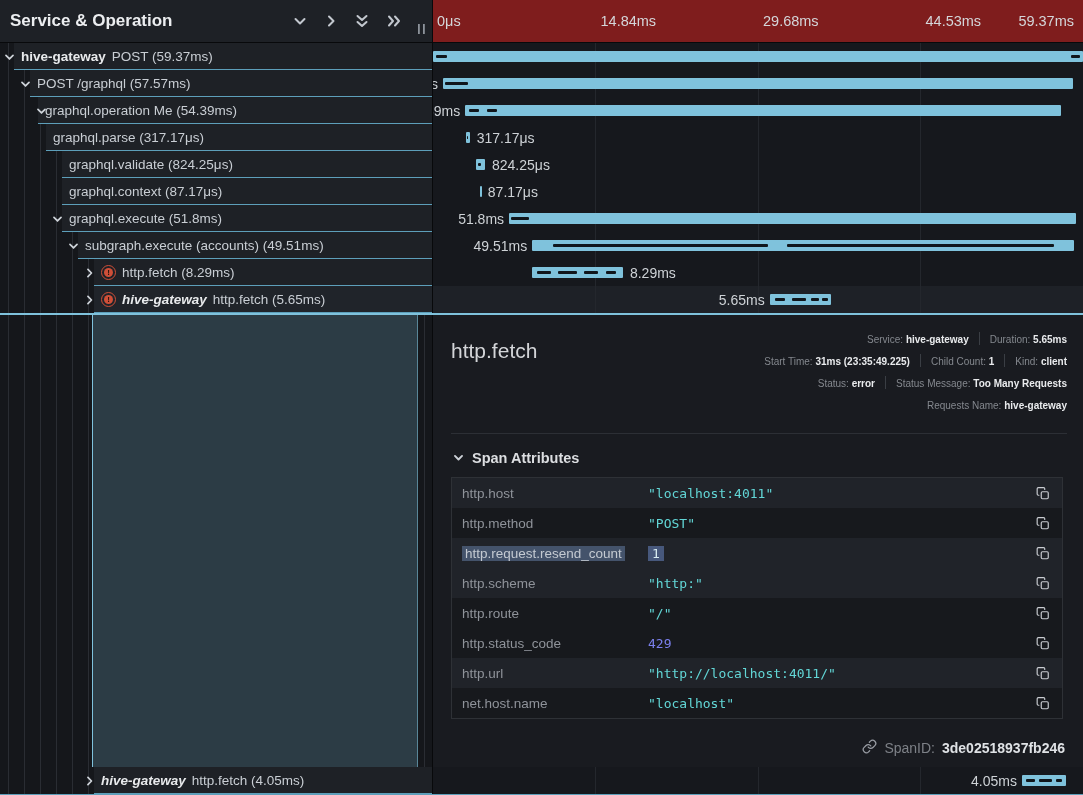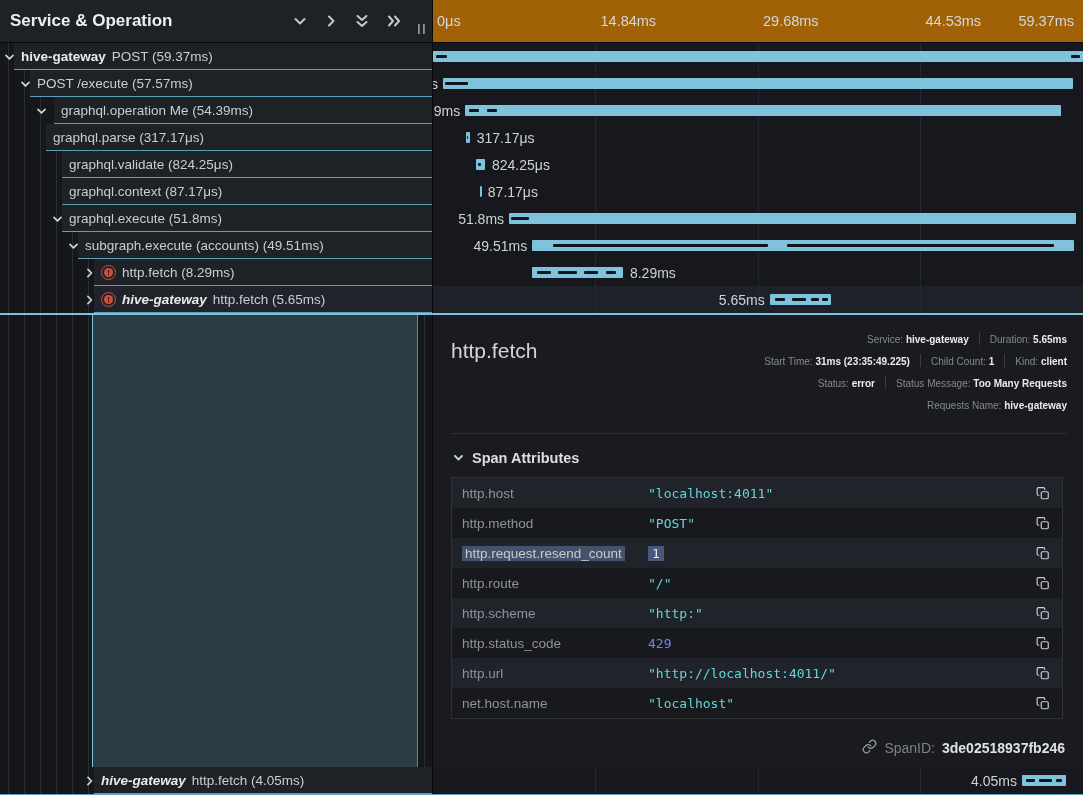--- a/index.html
+++ b/index.html
@@ -38,21 +38,21 @@
     background-size:1px 100%,1px 100%,1px 100%;
     background-position:25% 0,50% 0,75% 0;background-repeat:no-repeat;}
   
   .hdr{height:43px;}
   .hdr .name-col{background:#1e2126;border-bottom:1px solid var(--divider);
        display:flex;align-items:center;}
   .hdr-title{font-size:17px;font-weight:700;color:#eceef0;padding-left:10px;flex:1;}
   .hdr-icons{display:flex;align-items:center;gap:17px;padding-right:30px;}
   .hdr-icons svg{display:block;cursor:pointer;}
   .hdr-resizer{position:absolute;right:5px;bottom:3px;cursor:col-resize;}
-  .hdr .time-col{background:#a16207;border-bottom:1px solid var(--divider);text-decoration:underline;}
+  .hdr .time-col{background:#7f1d1d;border-bottom:1px solid var(--divider);text-decoration:underline;}
   .tick{position:absolute;top:0;height:42px;line-height:42px;font-size:14.5px;
         font-weight:500;color:#d4d6d9;white-space:nowrap;}
   
   .span-row{height:27px;cursor:pointer;}
   .span-row .name-col{background:
      repeating-linear-gradient(to right, var(--guide) 0 1px, transparent 1px 16px) 8px 0 / 100% 100% no-repeat,
      var(--gutter);}
   .row-content{position:absolute;top:0;bottom:0;right:0;background:var(--row-bg);
      border-bottom:1px solid var(--rowline);display:flex;align-items:center;gap:6px;
      padding-left:7px;white-space:nowrap;overflow:hidden;}
@@ -189,37 +189,37 @@
   </div>
       <div class="trow span-row">
     <div class="name-col">
       <span class="tree-chev" style="left: 20px;">
             <svg width="11" height="11" viewBox="0 0 14 14" fill="none" stroke="#cdd2d8" stroke-width="2.2" stroke-linecap="round" stroke-linejoin="round">
               <polyline points="2.5,5 7,9.5 11.5,5"></polyline>
             </svg>
           </span>
       <div class="row-content" style="left: 30px;">
 
-        <span class="span-label">POST /execute (57.57ms)</span>
+        <span class="span-label">POST /graphql (57.57ms)</span>
       </div>
     </div>
     <div class="time-col">
       <div class="bar" style="left: 1.52%; width: 96.97%;"></div>
       <div class="bar-label" style="right: calc(98.48% + 5px);">57.57ms</div>
     <div class="bar-dash" style="left: 1.8%; width: 3.6%;"></div>
         </div>
   </div>
       <div class="trow span-row">
     <div class="name-col">
       <span class="tree-chev" style="left: 36px;">
             <svg width="11" height="11" viewBox="0 0 14 14" fill="none" stroke="#cdd2d8" stroke-width="2.2" stroke-linecap="round" stroke-linejoin="round">
               <polyline points="2.5,5 7,9.5 11.5,5"></polyline>
             </svg>
           </span>
-      <div class="row-content" style="left: 54px;">
+      <div class="row-content" style="left: 38px;">
 
         <span class="span-label">graphql.operation Me (54.39ms)</span>
       </div>
     </div>
     <div class="time-col">
       <div class="bar" style="left: 4.96%; width: 91.61%;"></div>
       <div class="bar-label" style="right: calc(95.04% + 5px);">54.39ms</div>
     <div class="bar-dash" style="left: 5.5%; width: 1.6%;"></div>
           <div class="bar-dash" style="left: 8.3%; width: 1.6%;"></div>
         </div>
@@ -397,33 +397,33 @@
           <div class="attr-row alt-light">
     <div class="attr-key"><span class="kt sel">http.request.resend_count</span></div>
     <div class="attr-val"><span class="vt selv">1</span></div>
     <button class="copy-btn">
       <svg width="14" height="15" viewBox="0 0 24 24" fill="none" stroke="#c9ccd1" stroke-width="2" stroke-linecap="round" stroke-linejoin="round">
                 <rect x="9" y="9" width="12" height="12" rx="2"></rect>
                 <path d="M5 15H4a2 2 0 0 1-2-2V4a2 2 0 0 1 2-2h9a2 2 0 0 1 2 2v1"></path>
               </svg>
     </button>
   </div>
+          <div class="attr-row alt-light">
+    <div class="attr-key"><span class="kt">http.scheme</span></div>
+    <div class="attr-val"><span class="vt">"http:"</span></div>
+    <button class="copy-btn">
+      <svg width="14" height="15" viewBox="0 0 24 24" fill="none" stroke="#c9ccd1" stroke-width="2" stroke-linecap="round" stroke-linejoin="round">
+                <rect x="9" y="9" width="12" height="12" rx="2"></rect>
+                <path d="M5 15H4a2 2 0 0 1-2-2V4a2 2 0 0 1 2-2h9a2 2 0 0 1 2 2v1"></path>
+              </svg>
+    </button>
+  </div>
           <div class="attr-row alt-dark">
     <div class="attr-key"><span class="kt">http.route</span></div>
     <div class="attr-val"><span class="vt">"/"</span></div>
-    <button class="copy-btn">
-      <svg width="14" height="15" viewBox="0 0 24 24" fill="none" stroke="#c9ccd1" stroke-width="2" stroke-linecap="round" stroke-linejoin="round">
-                <rect x="9" y="9" width="12" height="12" rx="2"></rect>
-                <path d="M5 15H4a2 2 0 0 1-2-2V4a2 2 0 0 1 2-2h9a2 2 0 0 1 2 2v1"></path>
-              </svg>
-    </button>
-  </div>
-          <div class="attr-row alt-light">
-    <div class="attr-key"><span class="kt">http.scheme</span></div>
-    <div class="attr-val"><span class="vt">"http:"</span></div>
     <button class="copy-btn">
       <svg width="14" height="15" viewBox="0 0 24 24" fill="none" stroke="#c9ccd1" stroke-width="2" stroke-linecap="round" stroke-linejoin="round">
                 <rect x="9" y="9" width="12" height="12" rx="2"></rect>
                 <path d="M5 15H4a2 2 0 0 1-2-2V4a2 2 0 0 1 2-2h9a2 2 0 0 1 2 2v1"></path>
               </svg>
     </button>
   </div>
           <div class="attr-row alt-dark">
     <div class="attr-key"><span class="kt">http.status_code</span></div>
     <div class="attr-val num"><span class="vt">429</span></div>

